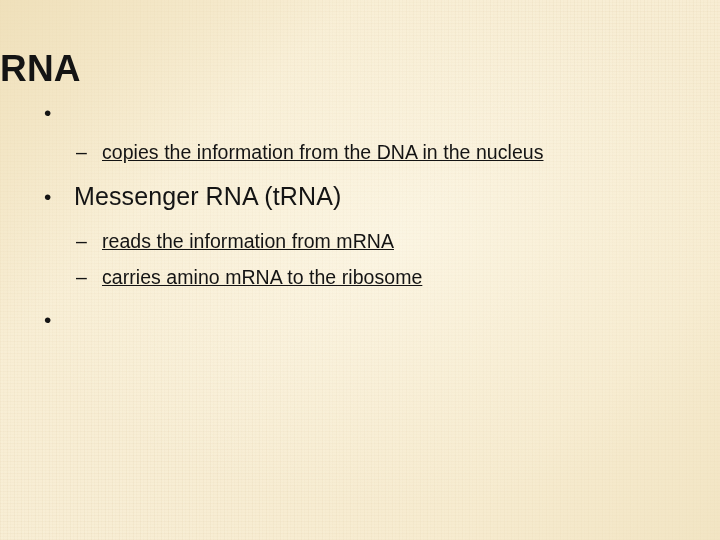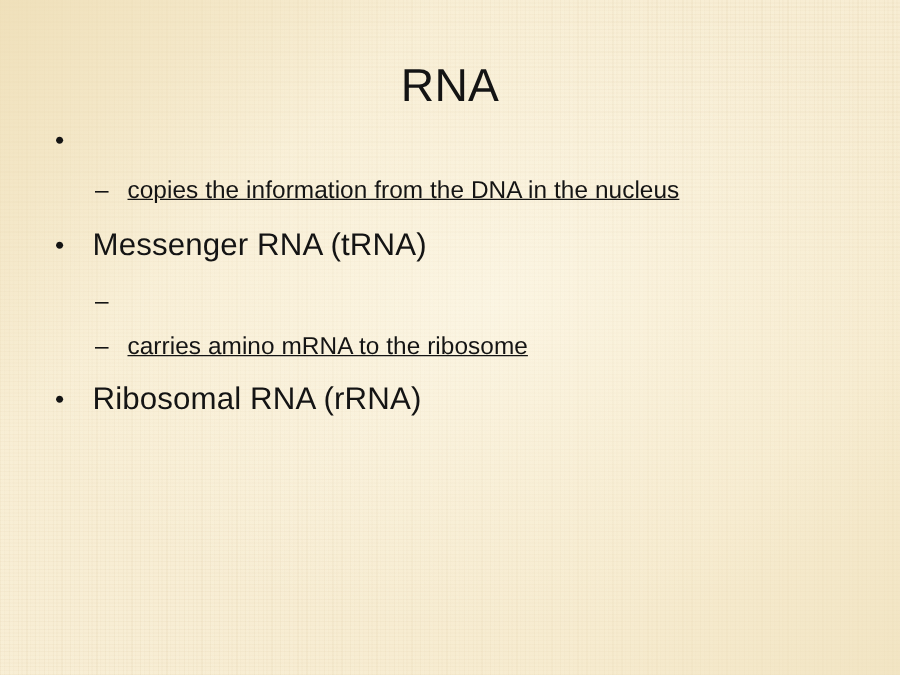--- a/index.html
+++ b/index.html
@@ -71,24 +71,23 @@
     position: relative;
     z-index: 3;
   }
 
   
   #title {
     position: absolute;
     top: 47px;
     left: 0;
     width: 720px;
-    text-align: center;
     font-size: 37px;
     line-height: 44px;
-    font-weight: 400;
+    font-weight: 700;
     color: #141414;
     letter-spacing: 0.2px;
   }
 
   
   #body {
     position: absolute;
     top: 96px;
     left: 0;
     width: 720px;
@@ -168,30 +167,30 @@
 
     <div class="bullet-row lvl1">
       <span class="marker">•</span>
       <span class="body-text">Messenger RNA (tRNA)</span>
     </div>
 
     <div class="group-gap-md"></div>
 
     <div class="bullet-row lvl2">
       <span class="marker">–</span>
+      <span class="body-text">reads the information from mRNA</span>
     </div>
 
     <div class="group-gap-sm"></div>
 
     <div class="bullet-row lvl2">
       <span class="marker">–</span>
       <span class="body-text">carries amino mRNA to the ribosome</span>
     </div>
 
     <div class="group-gap-md"></div>
 
     <div class="bullet-row lvl1">
       <span class="marker">•</span>
-      <span class="body-text">Ribosomal RNA (rRNA)</span>
     </div>
 
   </div>
 </div>
 
 </body></html>

